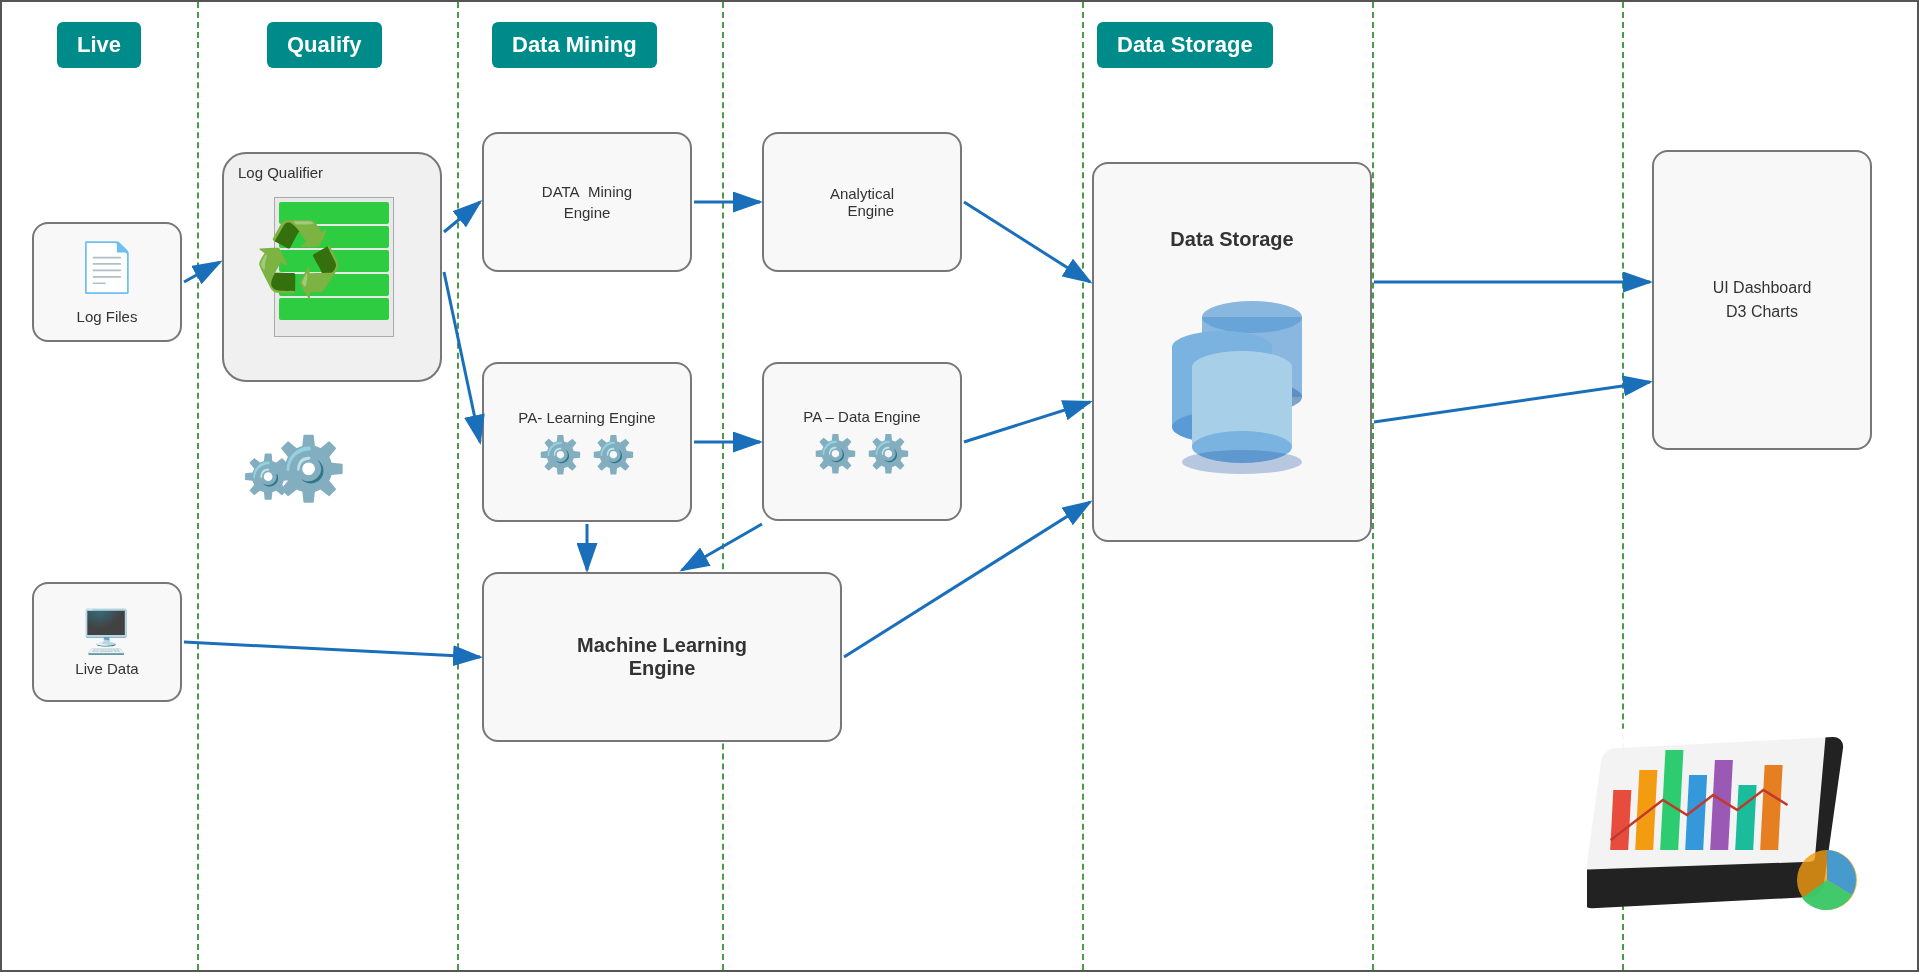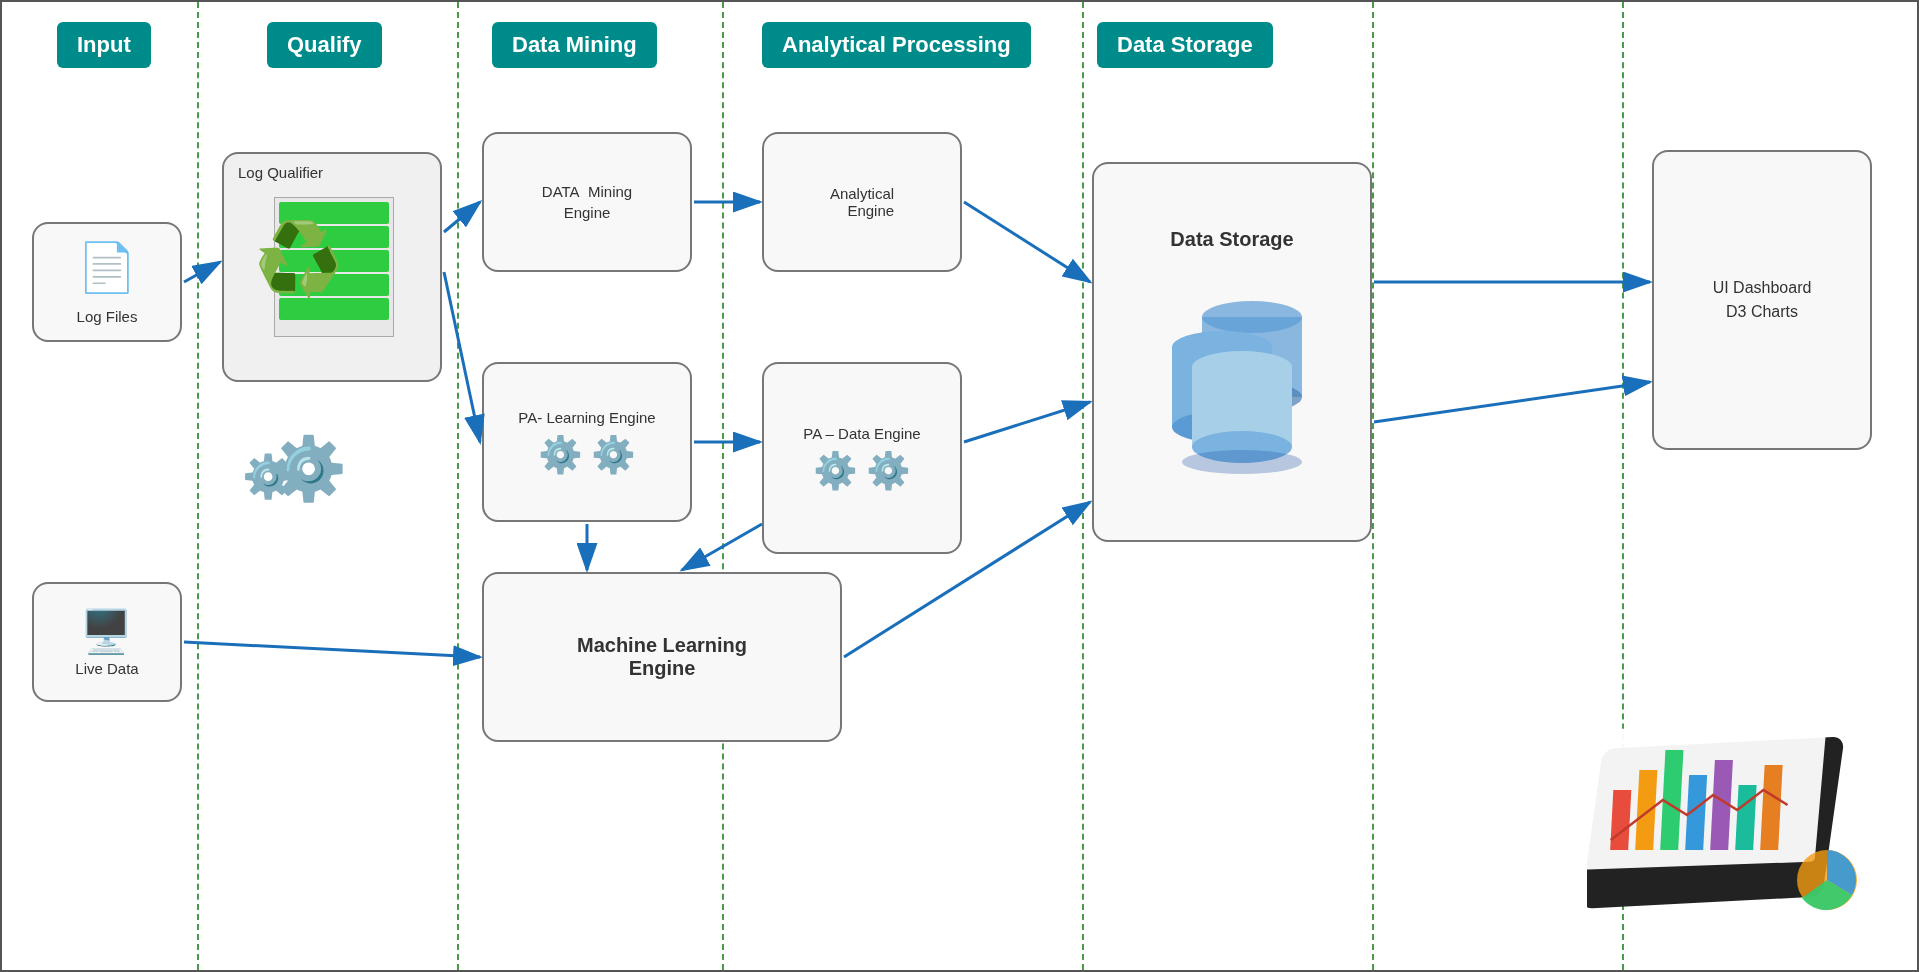--- a/index.html
+++ b/index.html
@@ -68,21 +68,21 @@
       left: 0;
       width: 1919px;
       height: 972px;
       pointer-events: none;
     }
 
     
     .log-qual-box {
       position: absolute;
       border: 2px solid #777;
-      border-radius: 16px;
+      border-radius: 24px;
       background: #f0f0f0;
       display: flex;
       flex-direction: column;
       align-items: flex-start;
       justify-content: flex-start;
       padding: 10px;
     }
     .log-qual-label {
       font-size: 15px;
       color: #333;
@@ -99,30 +99,27 @@
 <div class="diagram-container">
 
   <div class="vline" style="left: 195px;"></div>
   <div class="vline" style="left: 455px;"></div>
   <div class="vline" style="left: 720px;"></div>
   <div class="vline" style="left: 1080px;"></div>
   <div class="vline" style="left: 1370px;"></div>
   <div class="vline" style="left: 1620px;"></div>
 
   <div class="col-header" style="left: 55px;">
-    <span>Input</span>
+    <span>Live</span>
   </div>
   <div class="col-header" style="left: 265px;">
     <span>Qualify</span>
   </div>
   <div class="col-header" style="left: 490px;">
     <span>Data Mining</span>
-  </div>
-  <div class="col-header" style="left: 760px;">
-    <span>Analytical Processing</span>
   </div>
   <div class="col-header" style="left: 1095px;">
     <span>Data Storage</span>
   </div>
 
   <div class="comp-box" style="left:30px; top:220px; width:150px; height:120px;">
     <div style="font-size:48px; color:#777;">📄</div>
     <div style="font-size:15px; margin-top:12px;">Log Files</div>
   </div>
 
@@ -167,21 +164,21 @@
   </div>
 
   <div class="comp-box bold-label" style="left:480px; top:570px; width:360px; height:170px;">
     <div>Machine Learning<br>Engine</div>
   </div>
 
   <div class="comp-box" style="left:760px; top:130px; width:200px; height:140px;">
     <div style="font-size:15px; text-align:right;">Analytical<br>Engine</div>
   </div>
 
-  <div class="comp-box" style="left:760px; top:360px; width:200px; height:192px;">
+  <div class="comp-box" style="left:760px; top:360px; width:200px; height:159px;">
     <div style="font-size:15px; text-align:center; margin-bottom:8px;">PA – Data Engine</div>
     <div style="display:flex; gap:8px;">
       <span style="font-size:36px; color:#888;">⚙️</span>
       <span style="font-size:36px; color:#888;">⚙️</span>
     </div>
   </div>
 
   <div class="comp-box bold-label" style="left:1090px; top:160px; width:280px; height:380px;">
     <div style="margin-bottom:16px;">Data Storage</div>
 

